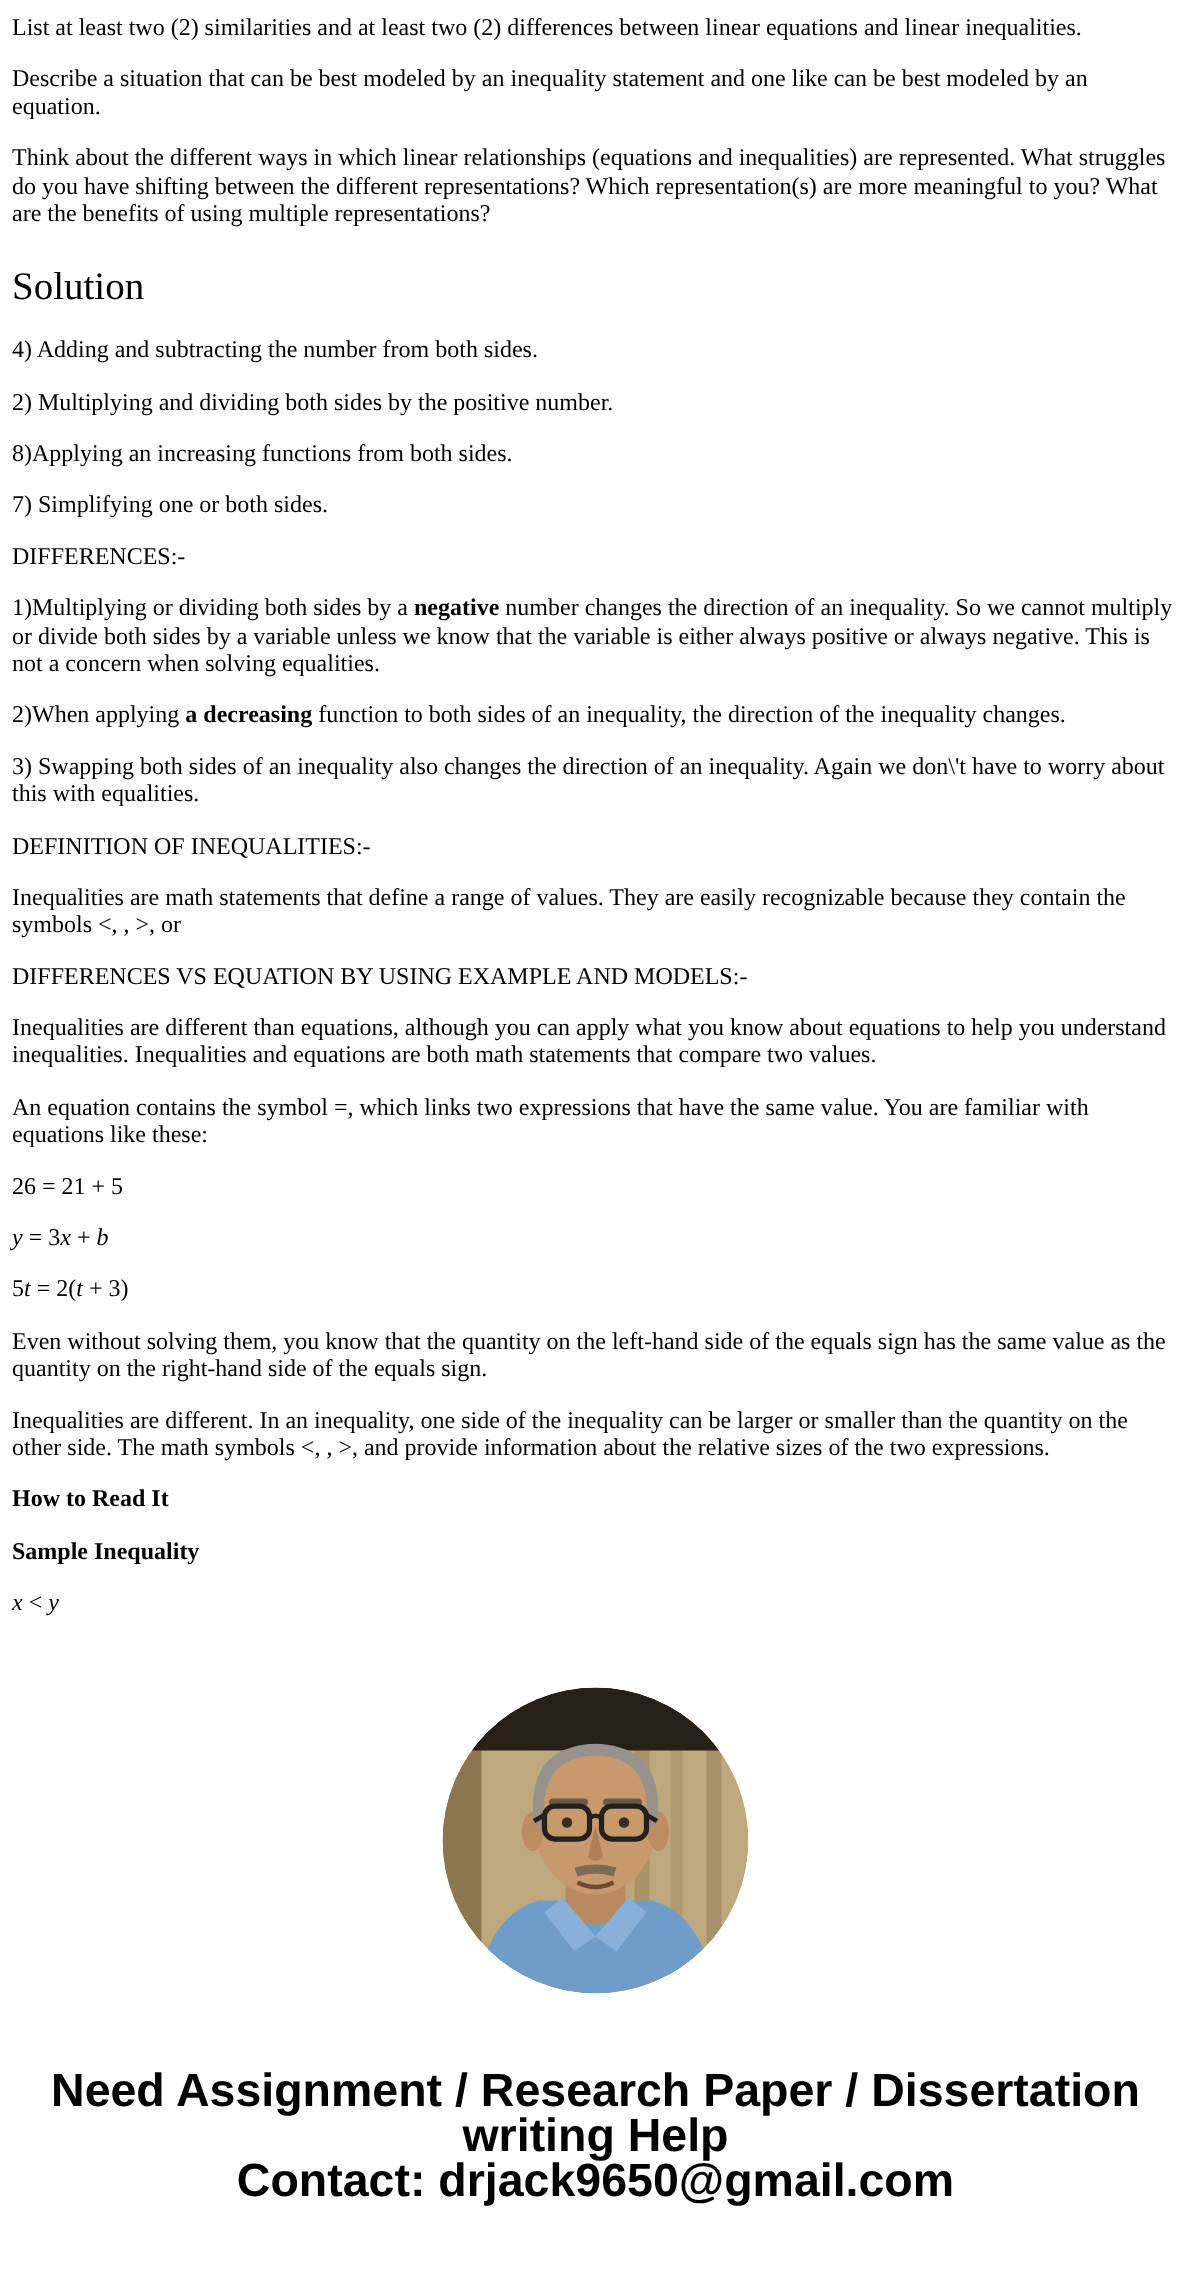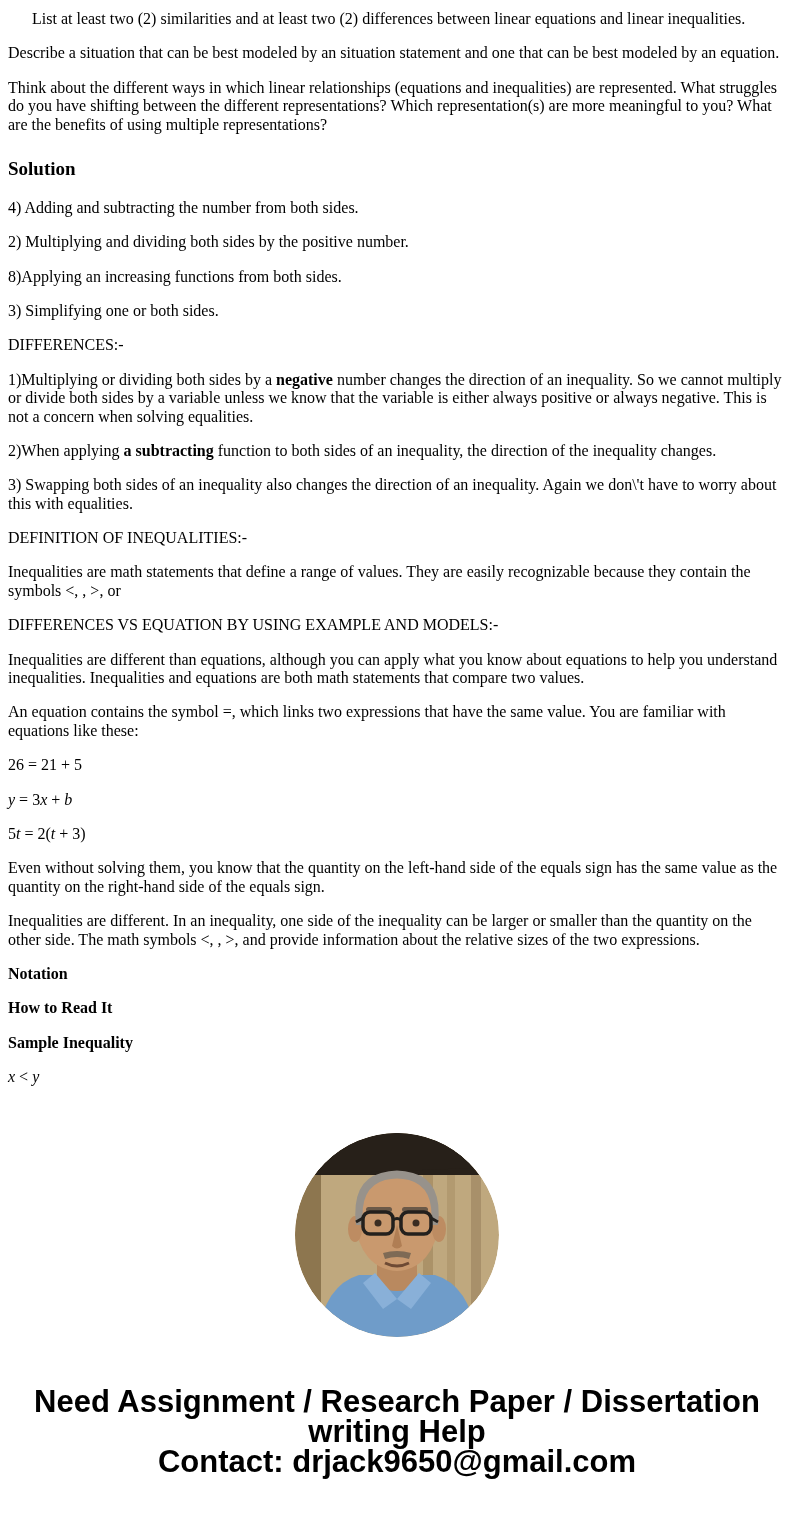--- a/index.html
+++ b/index.html
@@ -9,25 +9,25 @@
     background: #ffffff;
     color: #000000;
     font-family: "Liberation Serif", serif;
   }
   .page { padding: 0 8px; }
   .body-text {
     font-size: 16px;
     line-height: 1.15;
     margin: 16px 0;
   }
-  .page > .body-text:first-child { margin-top: 10px; margin-left: 24px; }
+  .page > .body-text:first-child { margin-top: 10px; }
   .solution-heading {
-    font-size: 19px;
+    font-size: 26px;
     line-height: 1.15;
-    font-weight: bold;
+    font-weight: normal;
     margin: 24px 0 19px 0;
     font-family: "Liberation Serif", serif;
   }
   .inline-bold { font-weight: bold; }
   .math-var { font-style: italic; }
   .bold-label { font-weight: bold; }
   .photo-row {
     display: flex;
     justify-content: center;
     margin-top: 46px;
@@ -50,55 +50,54 @@
     font-size: 31px;
     line-height: 30px;
   }
 </style>
 </head>
 <body>
 
 <div class="page">
 
   <p class="body-text">List at least two (2) similarities and at least two (2) differences between linear equations and linear inequalities.</p>
-  <p class="body-text">Describe a situation that can be best modeled by an situation statement and one that can be best modeled by an equation.</p>
+  <p class="body-text">Describe a situation that can be best modeled by an inequality statement and one like can be best modeled by an equation.</p>
   <p class="body-text">Think about the different ways in which linear relationships (equations and inequalities) are represented. What struggles do you have shifting between the different representations? Which representation(s) are more meaningful to you? What are the benefits of using multiple representations?</p>
 
   <h3 class="solution-heading">Solution</h3>
 
   <p class="body-text">4) Adding and subtracting the number from both sides.</p>
   <p class="body-text">2) Multiplying and dividing both sides by the positive number.</p>
   <p class="body-text">8)Applying an increasing functions from both sides.</p>
-  <p class="body-text">3) Simplifying one or both sides.</p>
+  <p class="body-text">7) Simplifying one or both sides.</p>
 
   <p class="body-text">DIFFERENCES:-</p>
 
   <p class="body-text"><span>1)Multiplying or dividing both sides by a </span><span class="inline-bold">negative</span><span> number changes the direction of an inequality. So we cannot multiply or divide both sides by a variable unless we know that the variable is either always positive or always negative. This is not a concern when solving equalities.</span></p>
 
-  <p class="body-text"><span>2)When applying </span><span class="inline-bold">a subtracting</span><span> function to both sides of an inequality, the direction of the inequality changes.</span></p>
+  <p class="body-text"><span>2)When applying </span><span class="inline-bold">a decreasing</span><span> function to both sides of an inequality, the direction of the inequality changes.</span></p>
 
   <p class="body-text">3) Swapping both sides of an inequality also changes the direction of an inequality. Again we don\'t have to worry about this with equalities.</p>
 
   <p class="body-text">DEFINITION OF INEQUALITIES:-</p>
   <p class="body-text">Inequalities are math statements that define a range of values. They are easily recognizable because they contain the symbols &lt;, , &gt;, or</p>
 
   <p class="body-text">DIFFERENCES VS EQUATION BY USING EXAMPLE AND MODELS:-</p>
   <p class="body-text">Inequalities are different than equations, although you can apply what you know about equations to help you understand inequalities. Inequalities and equations are both math statements that compare two values.</p>
   <p class="body-text">An equation contains the symbol =, which links two expressions that have the same value. You are familiar with equations like these:</p>
 
   <p class="body-text">26 = 21 + 5</p>
 
   <p class="body-text"><span class="math-var">y</span><span> = 3</span><span class="math-var">x</span><span> + </span><span class="math-var">b</span></p>
 
   <p class="body-text"><span>5</span><span class="math-var">t</span><span> = 2(</span><span class="math-var">t</span><span> + 3)</span></p>
 
   <p class="body-text">Even without solving them, you know that the quantity on the left-hand side of the equals sign has the same value as the quantity on the right-hand side of the equals sign.</p>
   <p class="body-text">Inequalities are different. In an inequality, one side of the inequality can be larger or smaller than the quantity on the other side. The math symbols &lt;, , &gt;, and provide information about the relative sizes of the two expressions.</p>
 
-  <p class="body-text bold-label">Notation</p>
   <p class="body-text bold-label">How to Read It</p>
   <p class="body-text bold-label">Sample Inequality</p>
 
   <p class="body-text"><span class="math-var">x</span><span> &lt; </span><span class="math-var">y</span></p>
 
   <div class="photo-row">
     <svg class="avatar-svg" viewBox="0 0 204 204" xmlns="http://www.w3.org/2000/svg">
       <defs>
         <clipPath id="avclip">
             <circle cx="102" cy="102" r="102"></circle>

